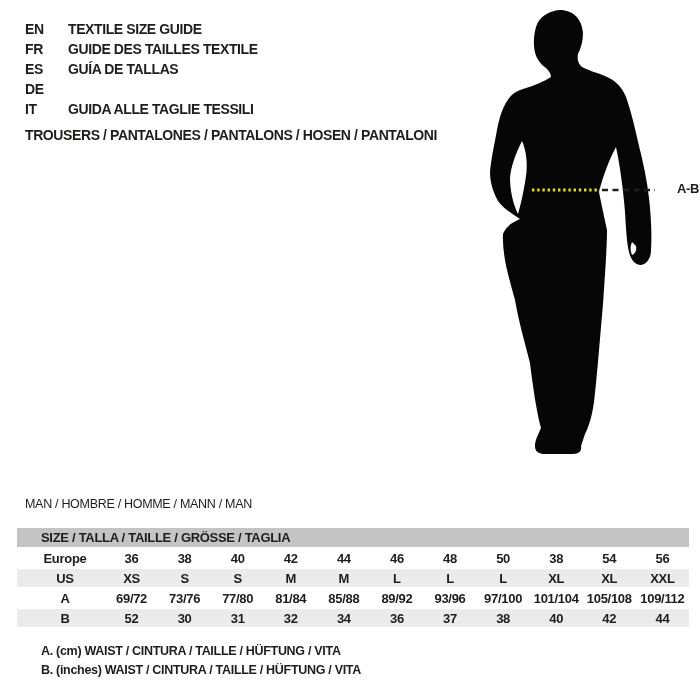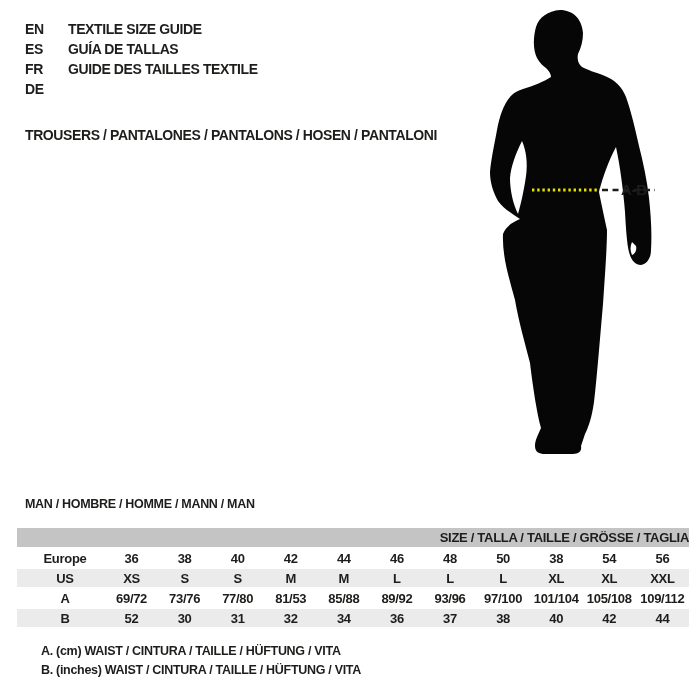--- a/index.html
+++ b/index.html
@@ -13,60 +13,64 @@
   .abs{position:absolute;}
   
   .lang-block{left:25px;top:19px;}
   .lang-row{display:flex;height:20px;align-items:center;}
   .lang-code{width:43px;font-size:14px;font-weight:700;letter-spacing:-0.4px;}
   .lang-title{font-size:14px;font-weight:700;letter-spacing:-0.4px;white-space:nowrap;}
   
   .garment-title{left:25px;top:127px;font-size:14px;font-weight:700;letter-spacing:-0.4px;white-space:nowrap;}
   
   .figure{left:485px;top:8px;width:180px;height:450px;}
-  .ab-label{left:621px;top:181px;font-size:15px;font-weight:700;letter-spacing:-0.3px;}
-  
-  .section-title{left:25px;top:497px;font-size:12.5px;font-weight:700;letter-spacing:-0.3px;white-space:nowrap;}
+  .ab-label{left:677px;top:181px;font-size:13px;font-weight:700;letter-spacing:-0.3px;}
+  
+  .section-title{left:25px;top:497px;font-size:12.5px;font-weight:400;letter-spacing:-0.3px;white-space:nowrap;}
   
   .size-table{left:17px;top:528px;width:672px;border-collapse:collapse;table-layout:fixed;}
   .size-table td{
     font-size:13px;font-weight:700;letter-spacing:-0.3px;
     text-align:center;vertical-align:middle;
     height:16px;padding:1px 0 1px 0;
     border-bottom:2px solid #ffffff;
     white-space:nowrap;
   }
   .size-table td.header-cell{
-    text-align:right;padding-left:8px;height:17px;
+    text-align:left;padding-left:24px;height:17px;
     background:var(--header-bg,#c4c4c4);
   }
   .size-table td.row-label{text-align:center;padding-left:8px;}
   .size-table tr.stripe td{background:var(--stripe-bg,#ebebeb);}
   
   .footnotes{left:41px;top:644px;}
   .footnote{font-size:12.5px;font-weight:700;letter-spacing:-0.3px;height:19px;white-space:nowrap;}
 </style>
 </head>
 <body style="color: rgb(29, 29, 27);">
 
 <div class="abs lang-block">
   <div class="lang-row">
     <span class="lang-code">EN</span>
     <span class="lang-title">TEXTILE SIZE GUIDE</span>
   </div>
   <div class="lang-row">
+    <span class="lang-code">FR</span>
+    <span class="lang-title">GUIDE DES TAILLES TEXTILE</span>
+  </div>
+  <div class="lang-row">
     <span class="lang-code">ES</span>
     <span class="lang-title">GUÍA DE TALLAS</span>
   </div>
   <div class="lang-row">
-    <span class="lang-code">FR</span>
-    <span class="lang-title">GUIDE DES TAILLES TEXTILE</span>
-  </div>
-  <div class="lang-row">
     <span class="lang-code">DE</span>
+  </div>
+  <div class="lang-row">
+    <span class="lang-code">IT</span>
+    <span class="lang-title">GUIDA ALLE TAGLIE TESSILI</span>
   </div>
 </div>
 
 <div class="abs garment-title">TROUSERS / PANTALONES / PANTALONS / HOSEN / PANTALONI</div>
 
 <div class="abs figure">
   <svg width="180" height="450" viewBox="0 0 180 450">
 
     <path fill="#060606" d="
       M 75,2
@@ -174,21 +178,21 @@
         <td>L</td>
         <td>XL</td>
         <td>XL</td>
         <td>XXL</td>
       </tr>
       <tr>
         <td class="row-label">A</td>
         <td>69/72</td>
         <td>73/76</td>
         <td>77/80</td>
-        <td>81/53</td>
+        <td>81/84</td>
         <td>85/88</td>
         <td>89/92</td>
         <td>93/96</td>
         <td>97/100</td>
         <td>101/104</td>
         <td>105/108</td>
         <td>109/112</td>
       </tr>
       <tr class="stripe">
         <td class="row-label">B</td>

